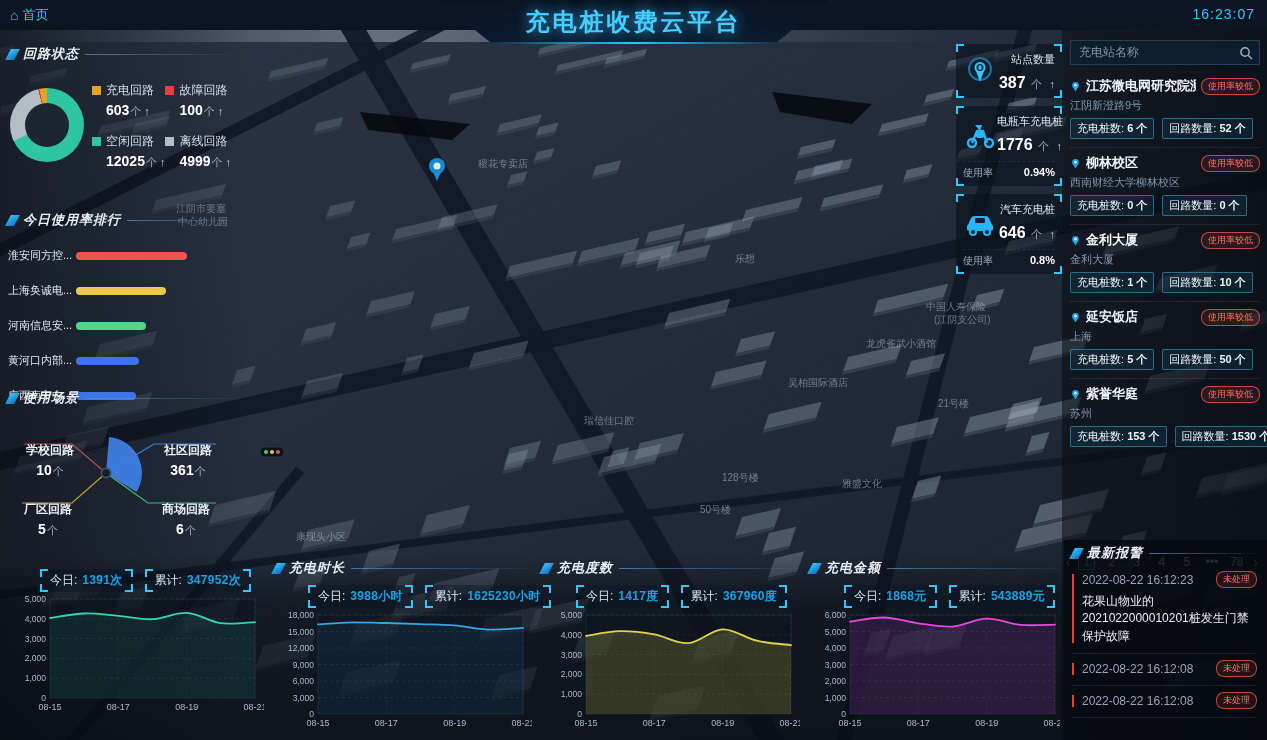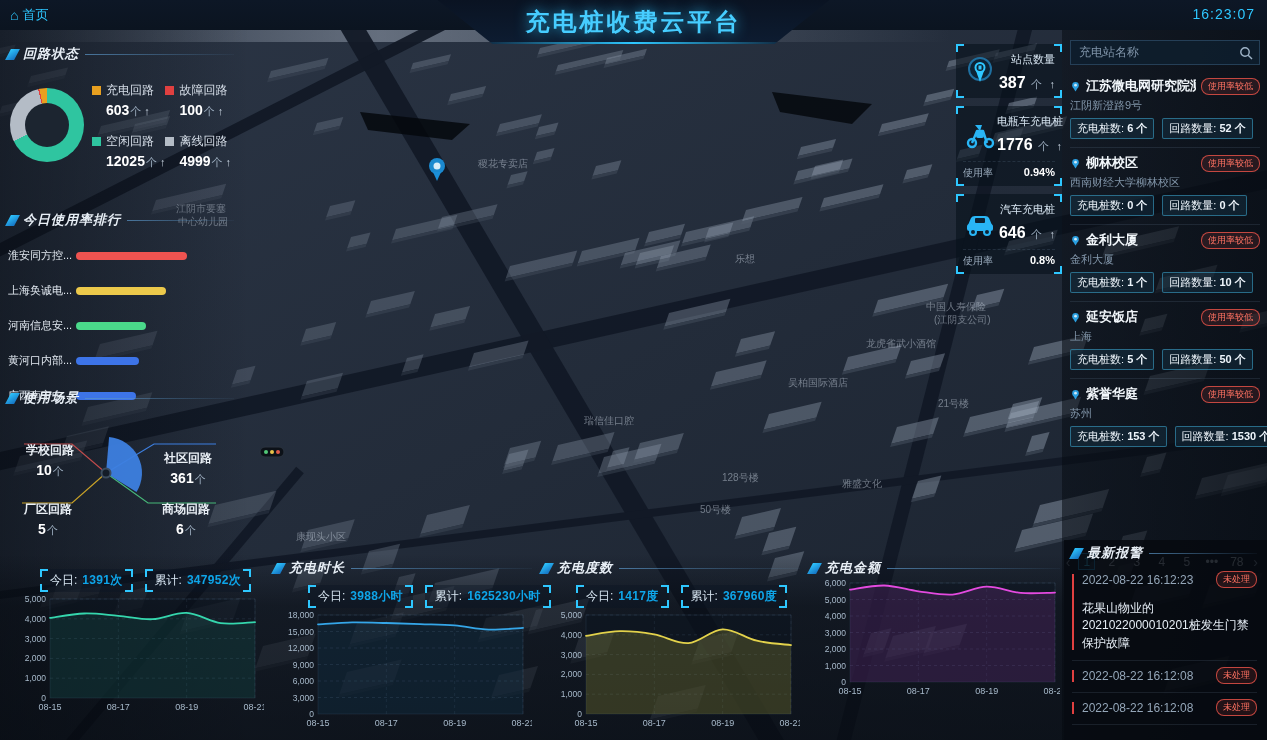--- a/index.html
+++ b/index.html
@@ -79,21 +79,21 @@
 .pg{min-width:17px;height:17px;display:flex;align-items:center;justify-content:center;cursor:pointer}
 .pg.cur{border:1px solid #2aa0e0;color:#3fd0ff;background:rgba(42,160,224,.12)}
 .pg-arrow{color:#8fa0b2;cursor:pointer;font-size:14px}
 
 #alarms{position:absolute;left:1064px;top:540px;width:203px;height:200px;z-index:6;background:rgba(6,10,16,.84);padding:5px 10px 0 8px;overflow:hidden}
 #alarms .sec-h{margin-bottom:4px}
 .alarm{position:relative;padding:6px 0 8px 10px;border-bottom:1px solid rgba(160,190,220,.12);cursor:pointer}
 .alarm::before{content:"";position:absolute;left:0;top:9px;bottom:10px;width:2px;background:#e04040}
 .al-top{display:flex;justify-content:space-between;align-items:center}
 .al-time{font-size:12px;color:#94a6b8}
-.al-msg{margin-top:12px;font-size:12px;color:#e6eef6;line-height:1.45}
+.al-msg{margin-top:5px;font-size:12px;color:#e6eef6;line-height:1.45}
 
 .bpanel{position:absolute;top:560px;height:178px;z-index:5}
 #bp0{left:6px;width:258px}#bp1{left:274px;width:258px}#bp2{left:542px;width:258px}#bp3{left:810px;width:250px}
 .stat-row{display:flex;gap:12px;margin:9px 0 2px 34px}
 .stat{position:relative;padding:3px 10px;font-size:12px;color:#d8e6f2;background:rgba(10,20,34,.4);white-space:nowrap}
 .stat b{color:#0ea5e9;margin-left:5px;letter-spacing:.3px}
 svg.linechart{display:block;margin-top:2px;width:100%;height:120px}
 </style>
 </head>
 <body>
@@ -731,21 +731,21 @@
       <path d="M98,67 L146,38 H208" fill="none" stroke="#3d7fe0" stroke-width="1.2"></path>
       <path d="M98,67 L64,97 H14" fill="none" stroke="#c9a227" stroke-width="1.2"></path>
       <path d="M98,67 L140,97 H208" fill="none" stroke="#47b879" stroke-width="1.2"></path>
       <path d="M98,67 L101.1,31.1 A36,36 0 0 1 128.5,86.1 Z" fill="#3d7fe0" opacity="0.95"></path>
       <circle cx="98" cy="67" r="4.5" fill="#141c28" stroke="#3c4c5e" stroke-width="2"></circle>
     </svg>
   <div class="sc-lb" style="left:4px;top:52px;width:76px">
     <div class="n">学校回路</div>
     <div class="v"><span>10</span><span class="unit">个</span></div>
   </div>
-  <div class="sc-lb" style="left:142px;top:60px;width:76px">
+  <div class="sc-lb" style="left:142px;top:52px;width:76px">
     <div class="n">社区回路</div>
     <div class="v"><span>361</span><span class="unit">个</span></div>
   </div>
   <div class="sc-lb" style="left:2px;top:111px;width:76px">
     <div class="n">厂区回路</div>
     <div class="v"><span>5</span><span class="unit">个</span></div>
   </div>
   <div class="sc-lb" style="left:140px;top:111px;width:76px">
     <div class="n">商场回路</div>
     <div class="v"><span>6</span><span class="unit">个</span></div>
@@ -1037,20 +1037,24 @@
       <path d="M40.0,25.8C45.7,25.0 62.8,21.5 74.2,21.2C85.6,21.0 96.9,22.4 108.3,24.4C119.7,26.4 131.1,34.0 142.5,33.1C153.9,32.3 165.3,19.7 176.7,19.3C188.1,18.9 199.4,28.1 210.8,30.7C222.2,33.4 239.3,34.4 245.0,35.1 L245,104 L40,104 Z" fill="rgba(190,180,60,0.22)" stroke="none"></path>
       <path d="M40.0,25.8C45.7,25.0 62.8,21.5 74.2,21.2C85.6,21.0 96.9,22.4 108.3,24.4C119.7,26.4 131.1,34.0 142.5,33.1C153.9,32.3 165.3,19.7 176.7,19.3C188.1,18.9 199.4,28.1 210.8,30.7C222.2,33.4 239.3,34.4 245.0,35.1" fill="none" stroke="#e3d24b" stroke-width="1.8" stroke-linecap="round"></path>
     </svg>
 </div>
 <div class="bpanel" id="bp3">
   <div class="sec-h">
       <i class="slash"></i>
       <b>充电金额</b>
       <i class="hline"></i>
     </div>
+  <div class="stat-row">
+    <div class="stat brk"><i class="c"></i><span>今日:</span><b>1868元</b></div>
+    <div class="stat brk"><i class="c"></i><span>累计:</span><b>543889元</b></div>
+  </div>
   <svg class="linechart" id="chart3" viewBox="0 0 250 120">
       <rect x="40" y="5" width="205" height="99" fill="rgba(10,20,32,0.45)" stroke="rgba(110,150,190,0.2)" stroke-width="0.6"></rect>
       <text x="36" y="107" text-anchor="end" fill="#a8bacb" font-size="8.5">0</text>
       <line x1="40" y1="87.5" x2="245" y2="87.5" stroke="rgba(130,165,200,0.22)" stroke-width="0.6" stroke-dasharray="3,3"></line>
       <text x="36" y="90.5" text-anchor="end" fill="#a8bacb" font-size="8.5">1,000</text>
       <line x1="40" y1="71.00000000000001" x2="245" y2="71.00000000000001" stroke="rgba(130,165,200,0.22)" stroke-width="0.6" stroke-dasharray="3,3"></line>
       <text x="36" y="74.00000000000001" text-anchor="end" fill="#a8bacb" font-size="8.5">2,000</text>
       <line x1="40" y1="54.5" x2="245" y2="54.5" stroke="rgba(130,165,200,0.22)" stroke-width="0.6" stroke-dasharray="3,3"></line>
       <text x="36" y="57.5" text-anchor="end" fill="#a8bacb" font-size="8.5">3,000</text>
       <line x1="40" y1="38.00000000000001" x2="245" y2="38.00000000000001" stroke="rgba(130,165,200,0.22)" stroke-width="0.6" stroke-dasharray="3,3"></line>

